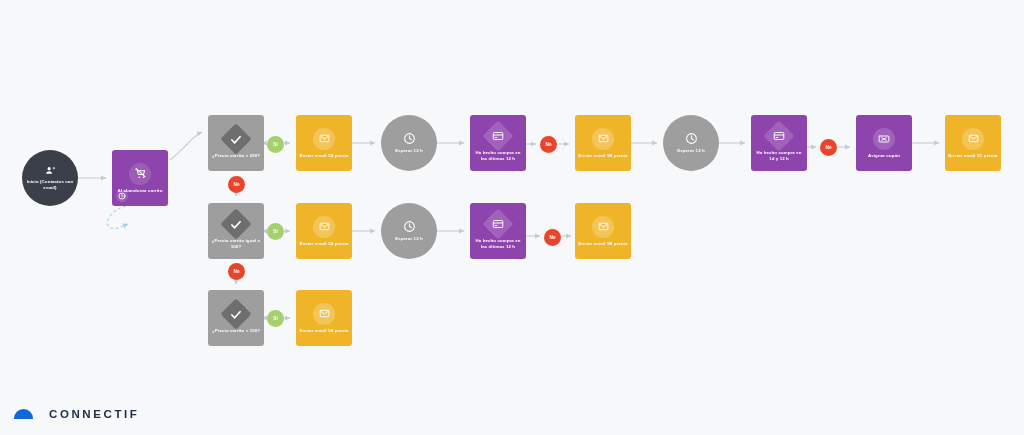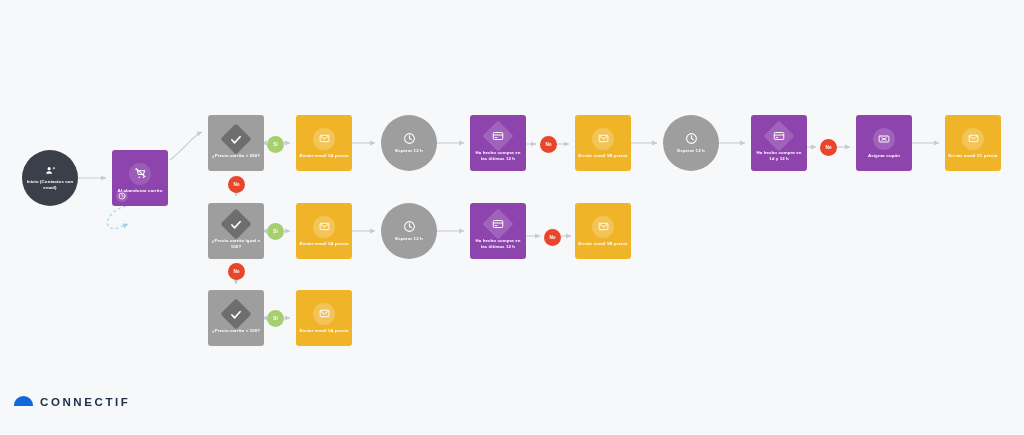--- a/index.html
+++ b/index.html
@@ -20,21 +20,21 @@
   .iconwrap{display:flex;align-items:center;justify-content:center;}
   .diamond{width:22px;height:22px;background:#6e6e6e;transform:rotate(45deg);
            display:flex;align-items:center;justify-content:center;border-radius:2px;}
   .diamond > svg{transform:rotate(-45deg);}
   .roundicon{width:22px;height:22px;border-radius:50%;display:flex;align-items:center;
              justify-content:center;}
   .badge{position:absolute;width:17px;height:17px;border-radius:50%;display:flex;
          align-items:center;justify-content:center;color:#fff;font-size:4.6px;font-weight:700;}
   .clockbadge{position:absolute;left:4px;bottom:4px;width:12px;height:12px;border-radius:50%;
               display:flex;align-items:center;justify-content:center;}
-  #logo{position:absolute;left:14px;top:396px;display:flex;align-items:flex-start;gap:7px;}
+  #logo{position:absolute;left:14px;top:408px;display:flex;align-items:center;gap:16px;}
   #logo .mark{width:19px;height:10px;border-radius:10px 10px 0 0;background:#1168d9;}
   #logo .wordmark{font-size:11.5px;font-weight:700;letter-spacing:2.6px;color:#20304a;}
   svg.edges{position:absolute;left:0;top:0;width:1024px;height:435px;pointer-events:none;}
 </style>
 </head>
 <body>
 
 <div id="canvas">
 
   <svg class="edges" viewBox="0 0 1024 435">

